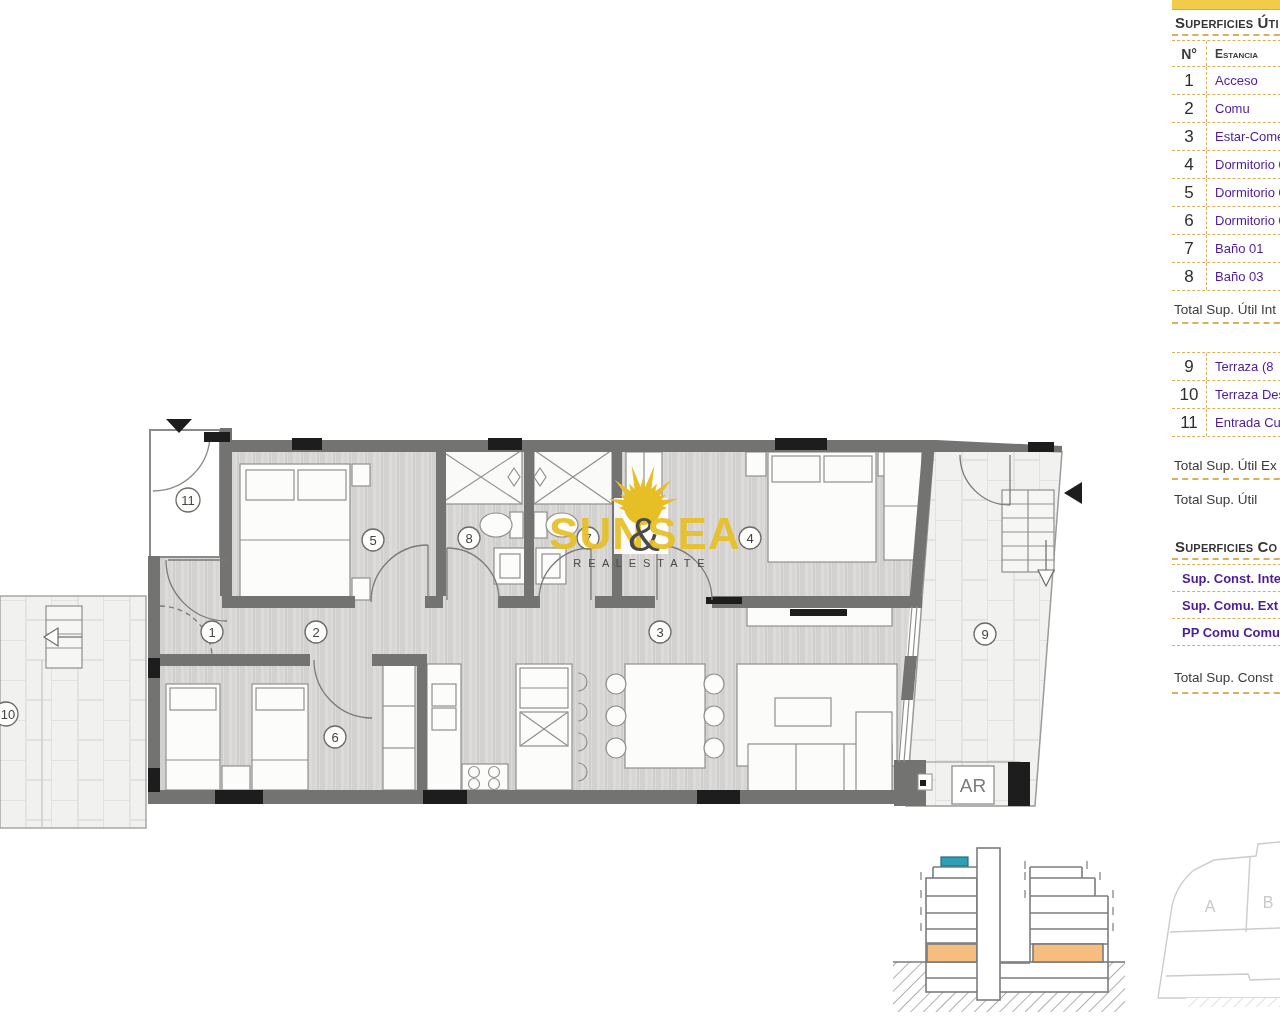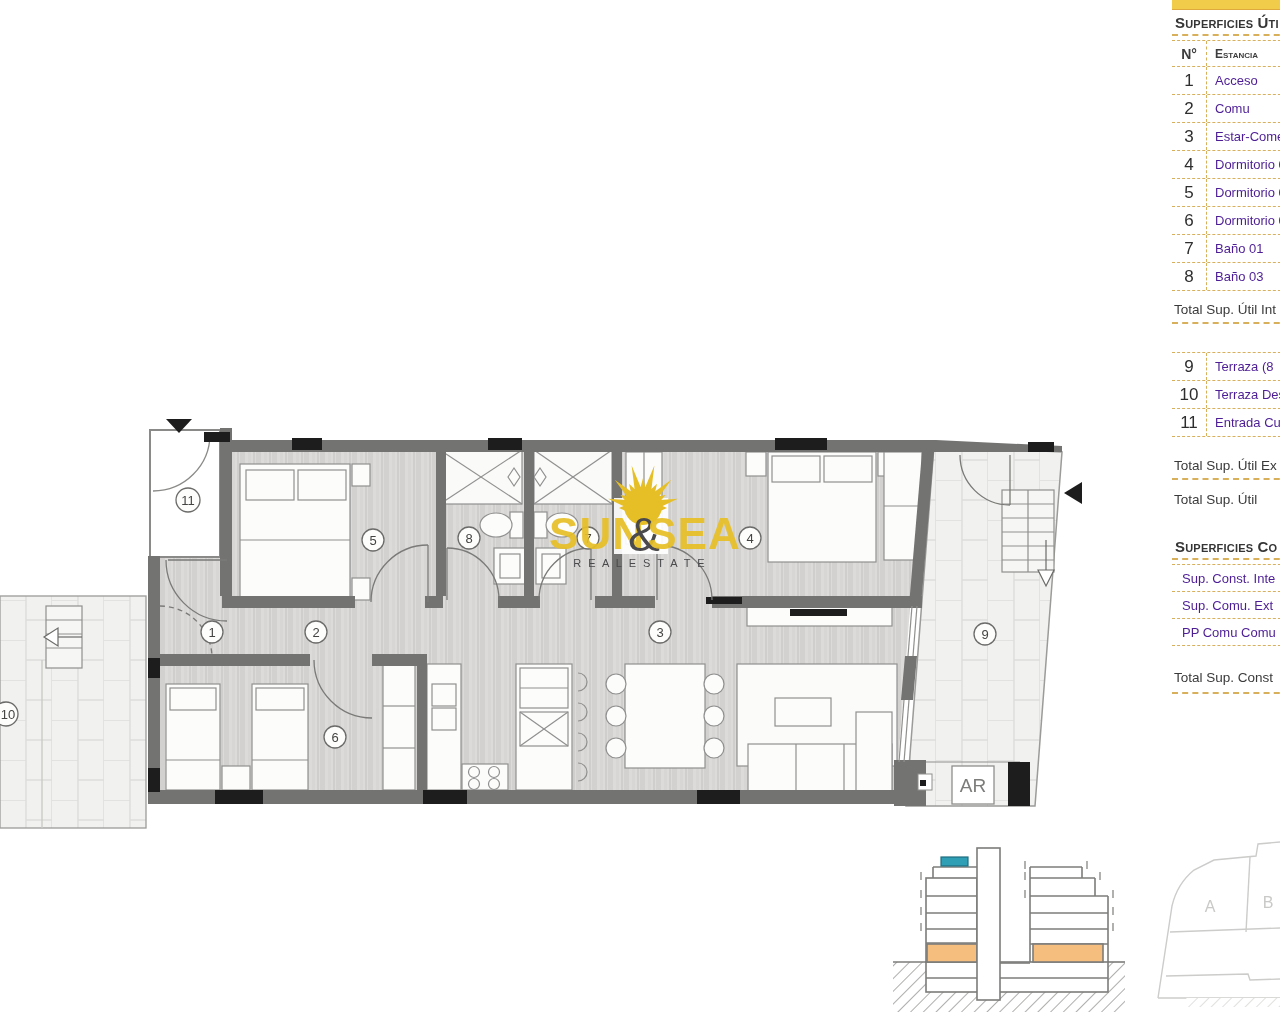--- a/index.html
+++ b/index.html
@@ -20,21 +20,21 @@
   .thead-row{display:flex;align-items:center;height:25px;border-bottom:1px dashed #D8AF5A;}
   .c-num{width:34px;text-align:center;font-size:17px;color:#2e2e2e;border-right:1px dashed #D8AF5A;
          align-self:stretch;display:flex;align-items:center;justify-content:center;}
   .c-name{padding-left:8px;font-size:13px;white-space:nowrap;color:#4c1d95;}
   .h-num{width:34px;text-align:center;font-weight:bold;font-size:14px;font-variant:small-caps;
          border-right:1px dashed #D8AF5A;align-self:stretch;display:flex;align-items:center;justify-content:center;}
   .h-name{padding-left:8px;font-weight:bold;font-size:12px;font-variant:small-caps;white-space:nowrap;}
   .tot{position:absolute;left:4px;width:240px;font-size:13.5px;color:#3a3a3a;white-space:nowrap;}
   .srow{height:26px;display:flex;align-items:center;border-bottom:1px dashed #D8AF5A;}
   .srow:last-child{border-bottom:none;}
-  .srow .c-name{padding-left:10px;}
+  .srow .c-name{padding-left:10px;font-weight:bold;}
 </style>
 </head>
 <body>
 
 <div class="stage">
 
 <svg width="1280" height="1024" viewBox="0 0 1280 1024">
   <defs>
     <pattern id="wood" width="16" height="160" patternUnits="userSpaceOnUse">
       <rect width="16" height="160" fill="#dcdbd9"></rect>

